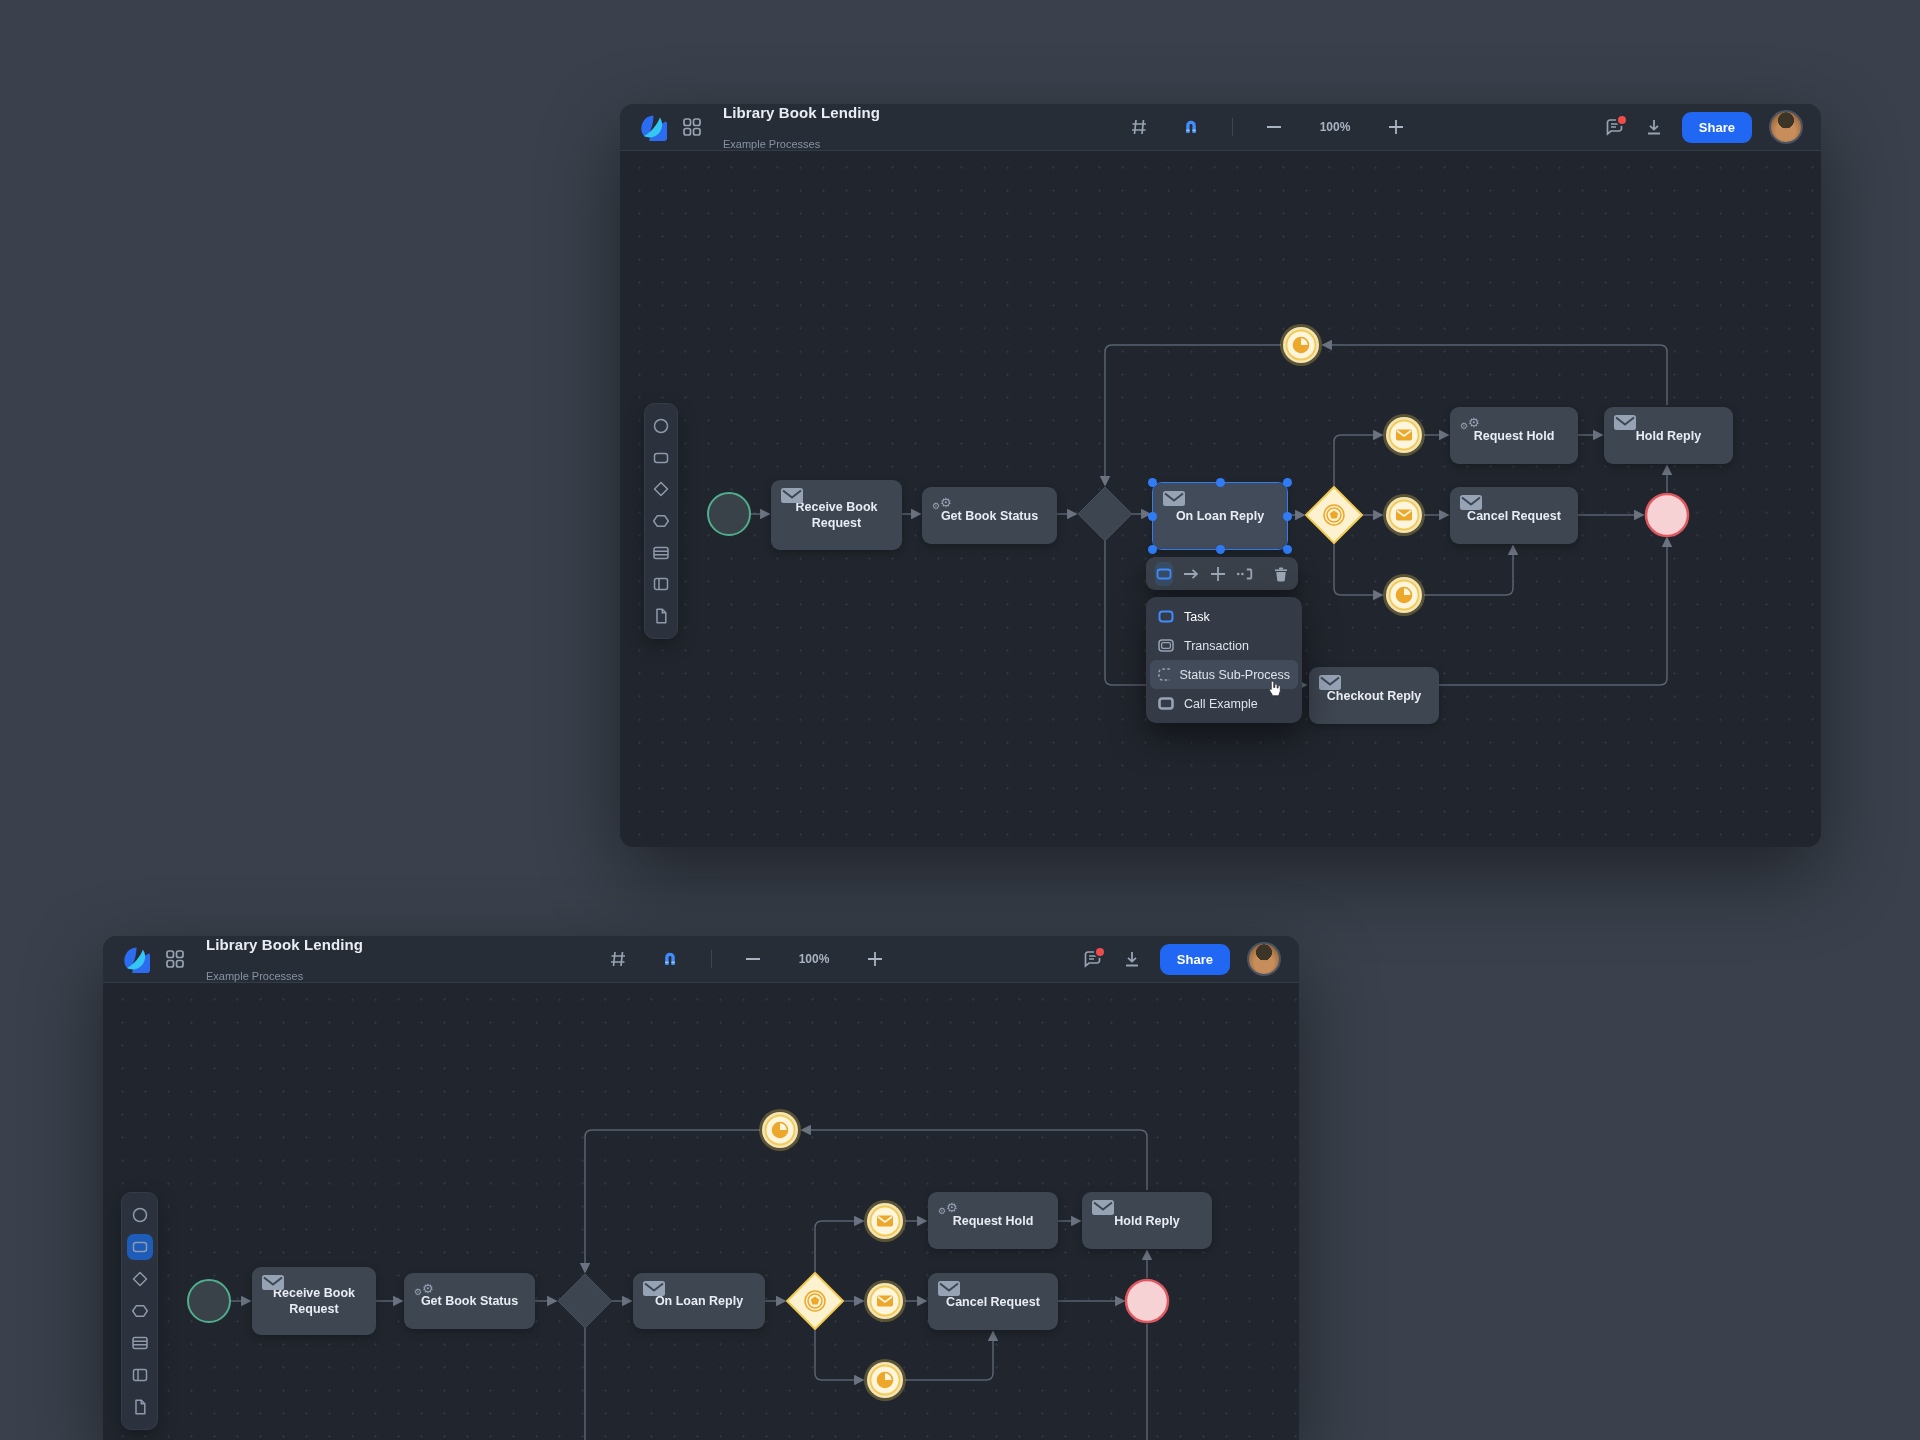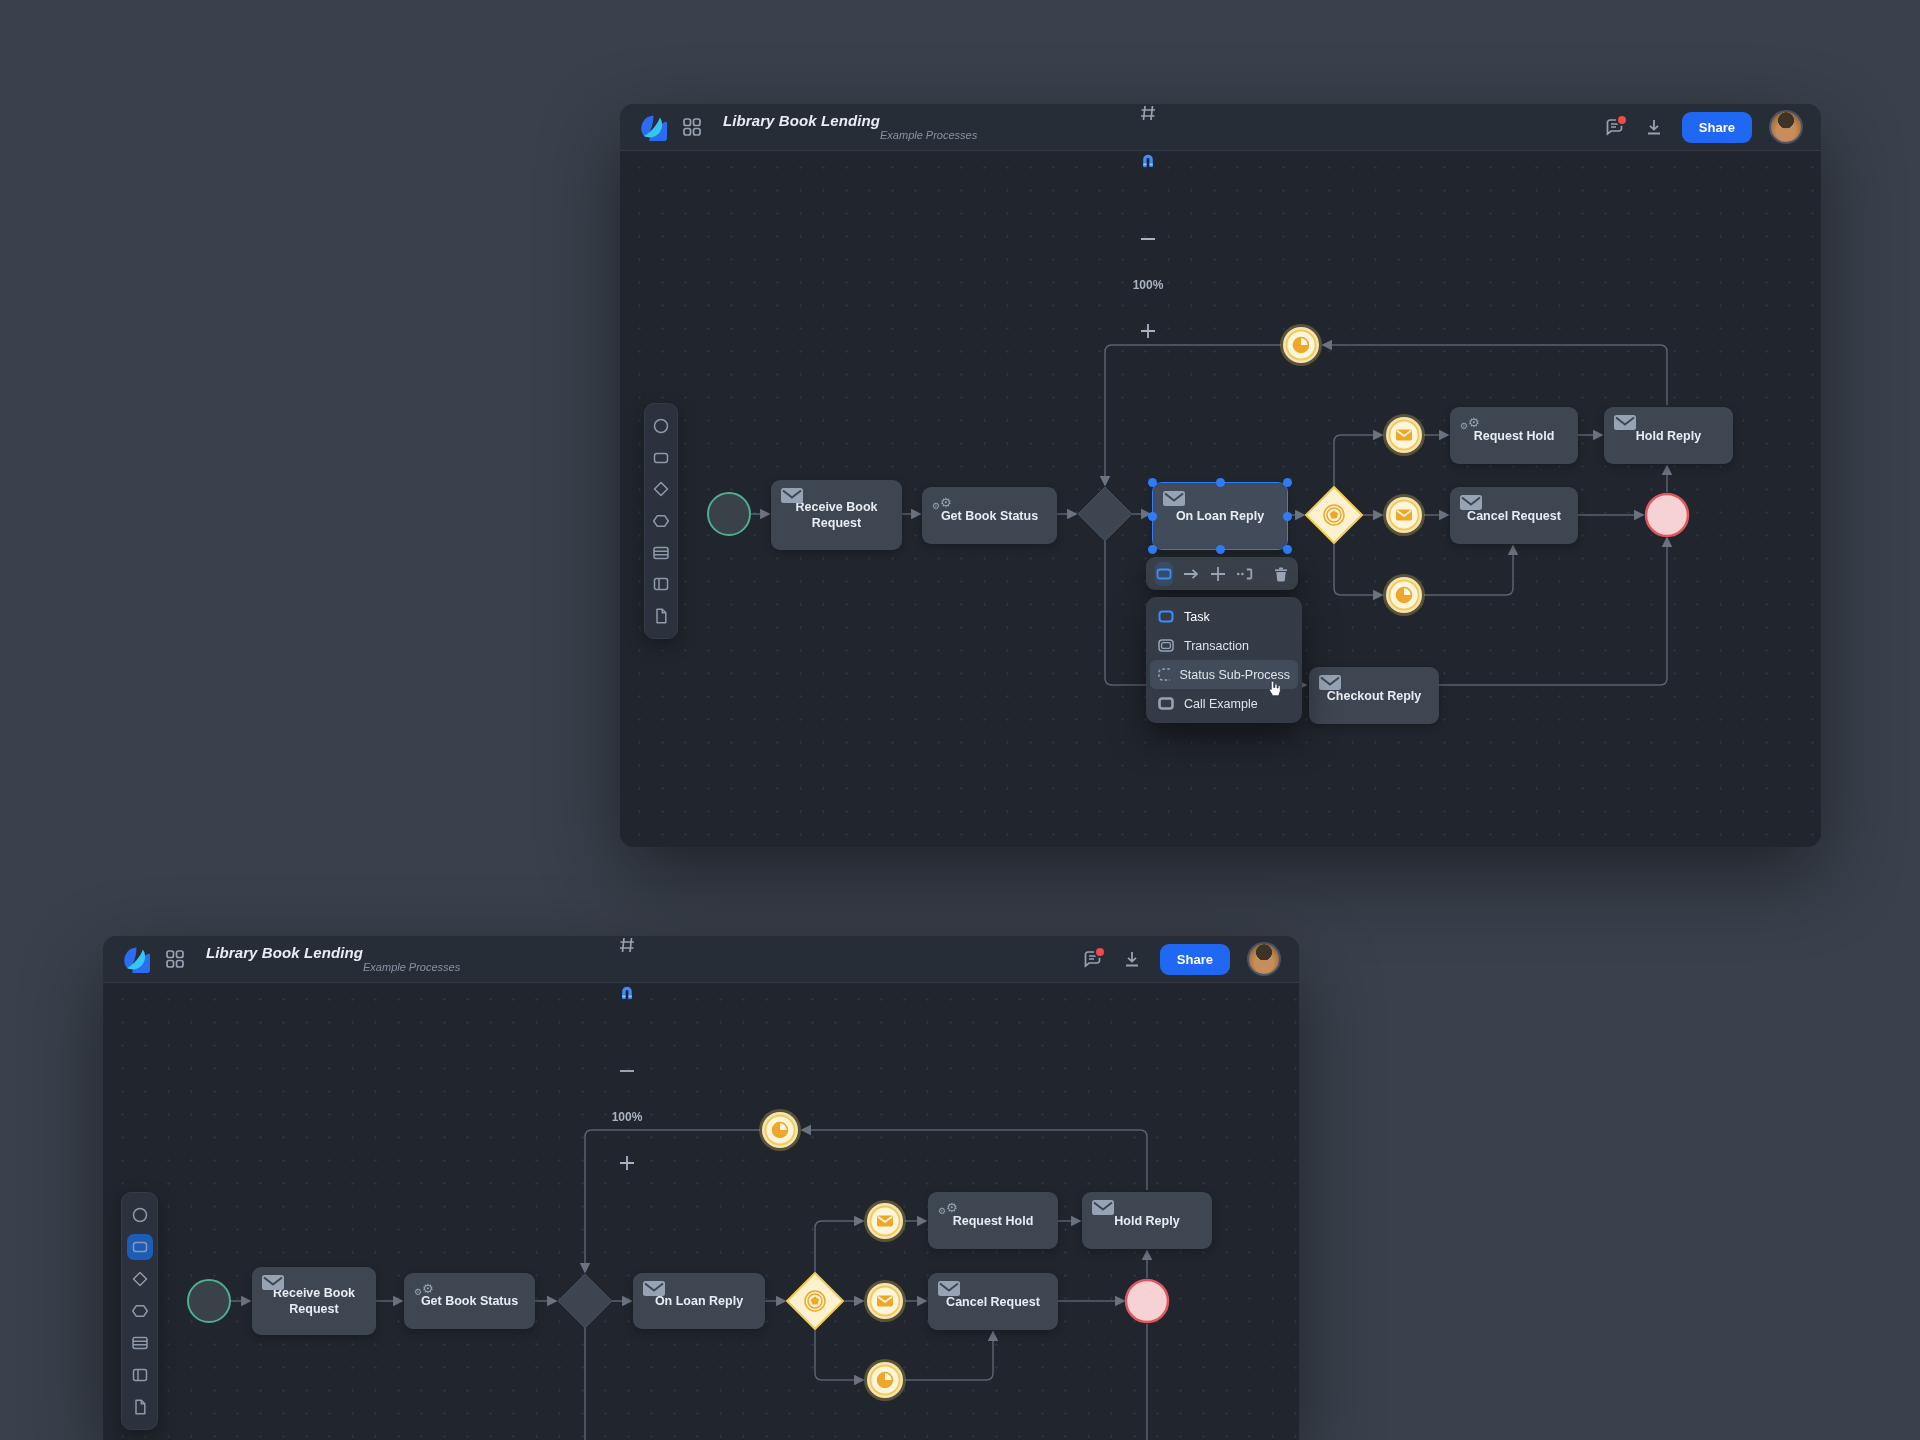--- a/index.html
+++ b/index.html
@@ -14,24 +14,24 @@
     box-shadow:0 28px 80px rgba(0,0,0,.45);overflow:hidden;
   }
   .win-top{left:620px;top:104px;width:1201px;height:743px;}
   .win-bottom{left:103px;top:936px;width:1196px;height:504px;border-radius:14px 14px 0 0;}
   .hdr{
     position:absolute;left:0;top:0;right:0;height:46px;background:#272d37;
     border-bottom:1px solid #333b47;z-index:4;
   }
   .hdr-left{position:absolute;left:20px;top:0;height:46px;display:flex;align-items:center;gap:14px;}
   .logo{width:27px;height:27px;display:block;}
-  .titleblock{display:flex;flex-direction:row;justify-content:center;margin-left:6px;font-style:italic;}
+  .titleblock{display:flex;flex-direction:column;justify-content:center;margin-left:6px;}
   .title{font-size:15px;font-weight:700;color:#e9edf3;line-height:17px;letter-spacing:.1px;}
   .subtitle{font-size:11px;color:#8692a3;line-height:13px;margin-top:17px;}
-  .hdr-center{position:absolute;top:0;height:46px;display:flex;align-items:center;gap:30px;flex-direction:column;}
+  .hdr-center{position:absolute;top:0;height:46px;display:flex;align-items:center;gap:30px;}
   .win-top .hdr-center{left:508px;}
   .win-bottom .hdr-center{left:504px;}
   .vdiv{width:1px;height:18px;background:#3c4552;}
   .zoomlabel{font-size:12px;color:#a9b3c2;min-width:40px;text-align:center;font-weight:600;}
   .hdr-right{position:absolute;right:18px;top:0;height:46px;display:flex;align-items:center;gap:17px;}
   .icon-btn{position:relative;display:flex;align-items:center;justify-content:center;width:22px;height:22px;cursor:pointer;}
   .red-dot{position:absolute;right:-2px;top:-2px;width:8px;height:8px;border-radius:50%;background:#ef4b4b;border:2px solid #272d37;}
   .share-btn{
     height:31px;padding:0 17px;border:none;border-radius:9px;background:#2068f3;
     color:#fff;font-size:13px;font-weight:700;font-family:inherit;cursor:pointer;

